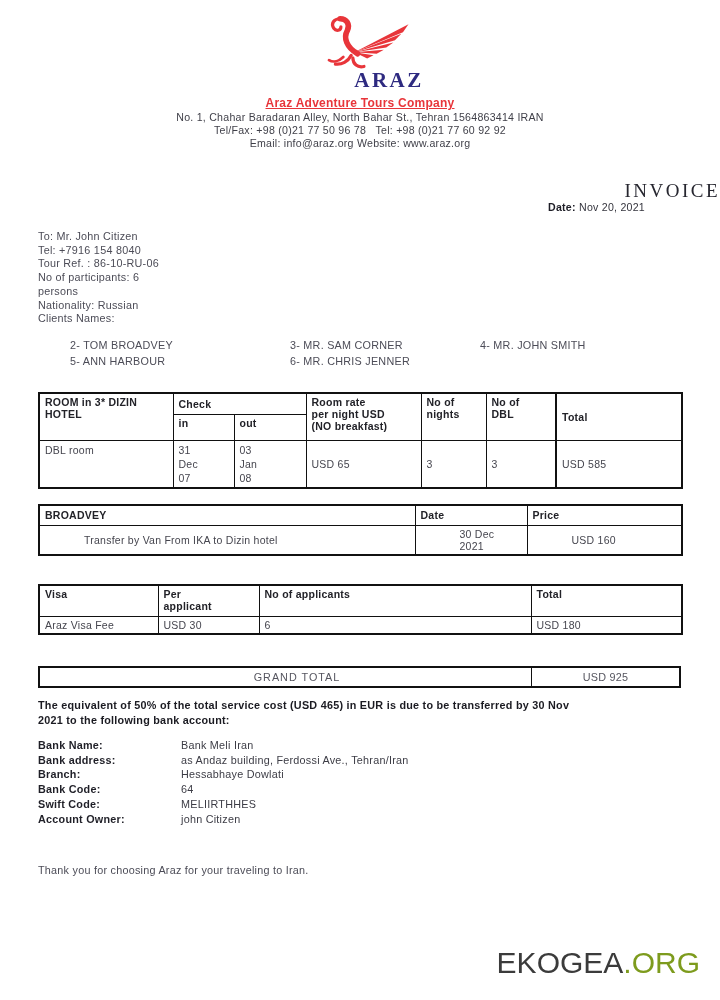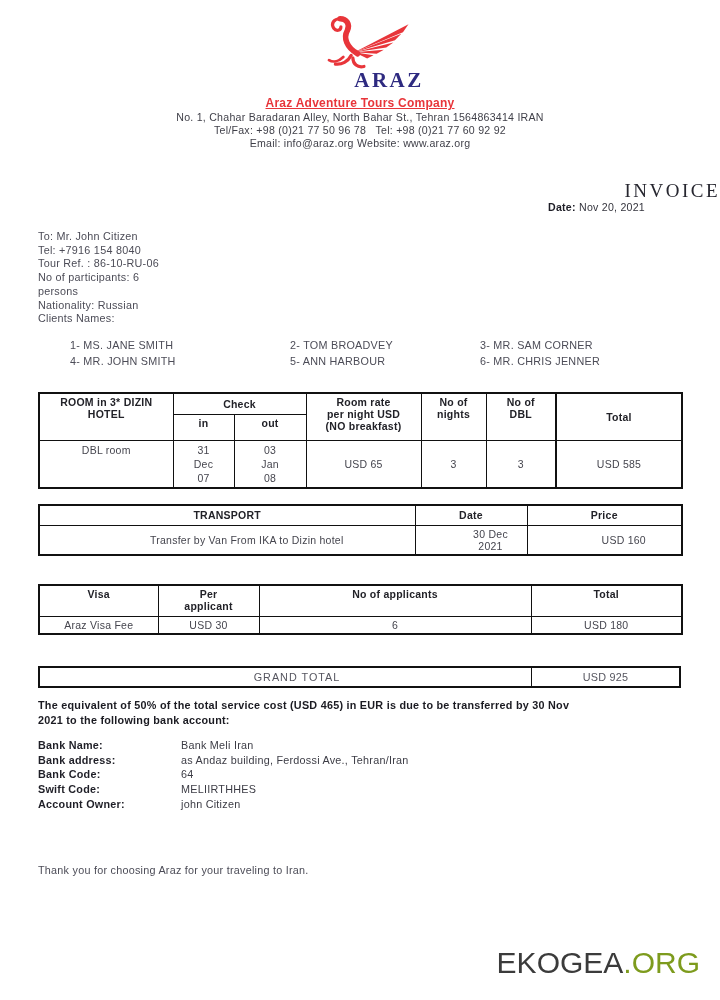--- a/index.html
+++ b/index.html
@@ -39,21 +39,21 @@
   .names-grid {
     left:70px; top:338px; width:580px;
     display:grid; grid-template-columns:220px 190px 1fr;
     font-size:10.8px; line-height:15.5px; color:#4c4c57;
   }
 
   
   table { border-collapse:collapse; table-layout:fixed; width:643px;
           font-size:10.5px; color:#45454e; }
   .doc-table { border:2px solid #111; }
-  .doc-table th, .doc-table td { border:1px solid #111; padding:2px 5px; text-align:center; vertical-align:middle; }
+  .doc-table th, .doc-table td { border:1px solid #111; padding:2px 5px; text-align:left; vertical-align:middle; }
   .doc-table th { font-weight:bold; color:#222228; }
   .ta-l { text-align:left; }
   .va-t { vertical-align:top !important; }
   .room-table { left:38px; top:392px; }
   .room-table .hdr-row1 th { height:21px; }
   .room-table .hdr-row2 th { height:26px; vertical-align:top; padding-top:2px; }
   .room-table .data-row td { height:46px; line-height:14px; }
   .thick-left { border-left:2px solid #111 !important; }
   .transport-table { left:38px; top:504px; }
   .transport-table th { height:20px; }
@@ -120,21 +120,20 @@
   <div>To: Mr. John Citizen</div>
   <div>Tel: +7916 154 8040</div>
   <div>Tour Ref. : 86-10-RU-06</div>
   <div>No of participants: 6</div>
   <div>persons</div>
   <div>Nationality: Russian</div>
   <div>Clients Names:</div>
 </div>
 
 <div class="abs names-grid">
-  <span>1- MS. JANE SMITH</span>
   <span>2- TOM BROADVEY</span>
   <span>3- MR. SAM CORNER</span>
   <span>4- MR. JOHN SMITH</span>
   <span>5- ANN HARBOUR</span>
   <span>6- MR. CHRIS JENNER</span>
 </div>
 
 <table class="abs doc-table room-table">
   <colgroup>
     <col style="width:134px">
@@ -180,21 +179,21 @@
   </table>
 
 <table class="abs doc-table transport-table">
   <colgroup>
       <col style="width:376px">
       <col style="width:112px">
       <col style="width:155px">
     </colgroup>
   <tbody>
       <tr>
-    <th>TRANSPORT</th>
+    <th>BROADVEY</th>
     <th>Date</th>
     <th>Price</th>
   </tr>
   <tr>
     <td class="ta-l">Transfer by Van From IKA to Dizin hotel</td>
     <td>30 Dec 2021</td>
     <td>USD 160</td>
   </tr>
 </tbody>
   </table>
@@ -234,20 +233,24 @@
 <div class="abs bank-block">
   <div class="bank-row">
     <span class="bank-label">Bank Name:</span>
     <span class="bank-value">Bank Meli Iran</span>
   </div>
   <div class="bank-row">
     <span class="bank-label">Bank address:</span>
     <span class="bank-value">as Andaz building, Ferdossi Ave., Tehran/Iran</span>
   </div>
   <div class="bank-row">
+    <span class="bank-label">Branch:</span>
+    <span class="bank-value">Hessabhaye Dowlati</span>
+  </div>
+  <div class="bank-row">
     <span class="bank-label">Bank Code:</span>
     <span class="bank-value">64</span>
   </div>
   <div class="bank-row">
     <span class="bank-label">Swift Code:</span>
     <span class="bank-value">MELIIRTHHES</span>
   </div>
   <div class="bank-row">
     <span class="bank-label">Account Owner:</span>
     <span class="bank-value">john Citizen</span>

